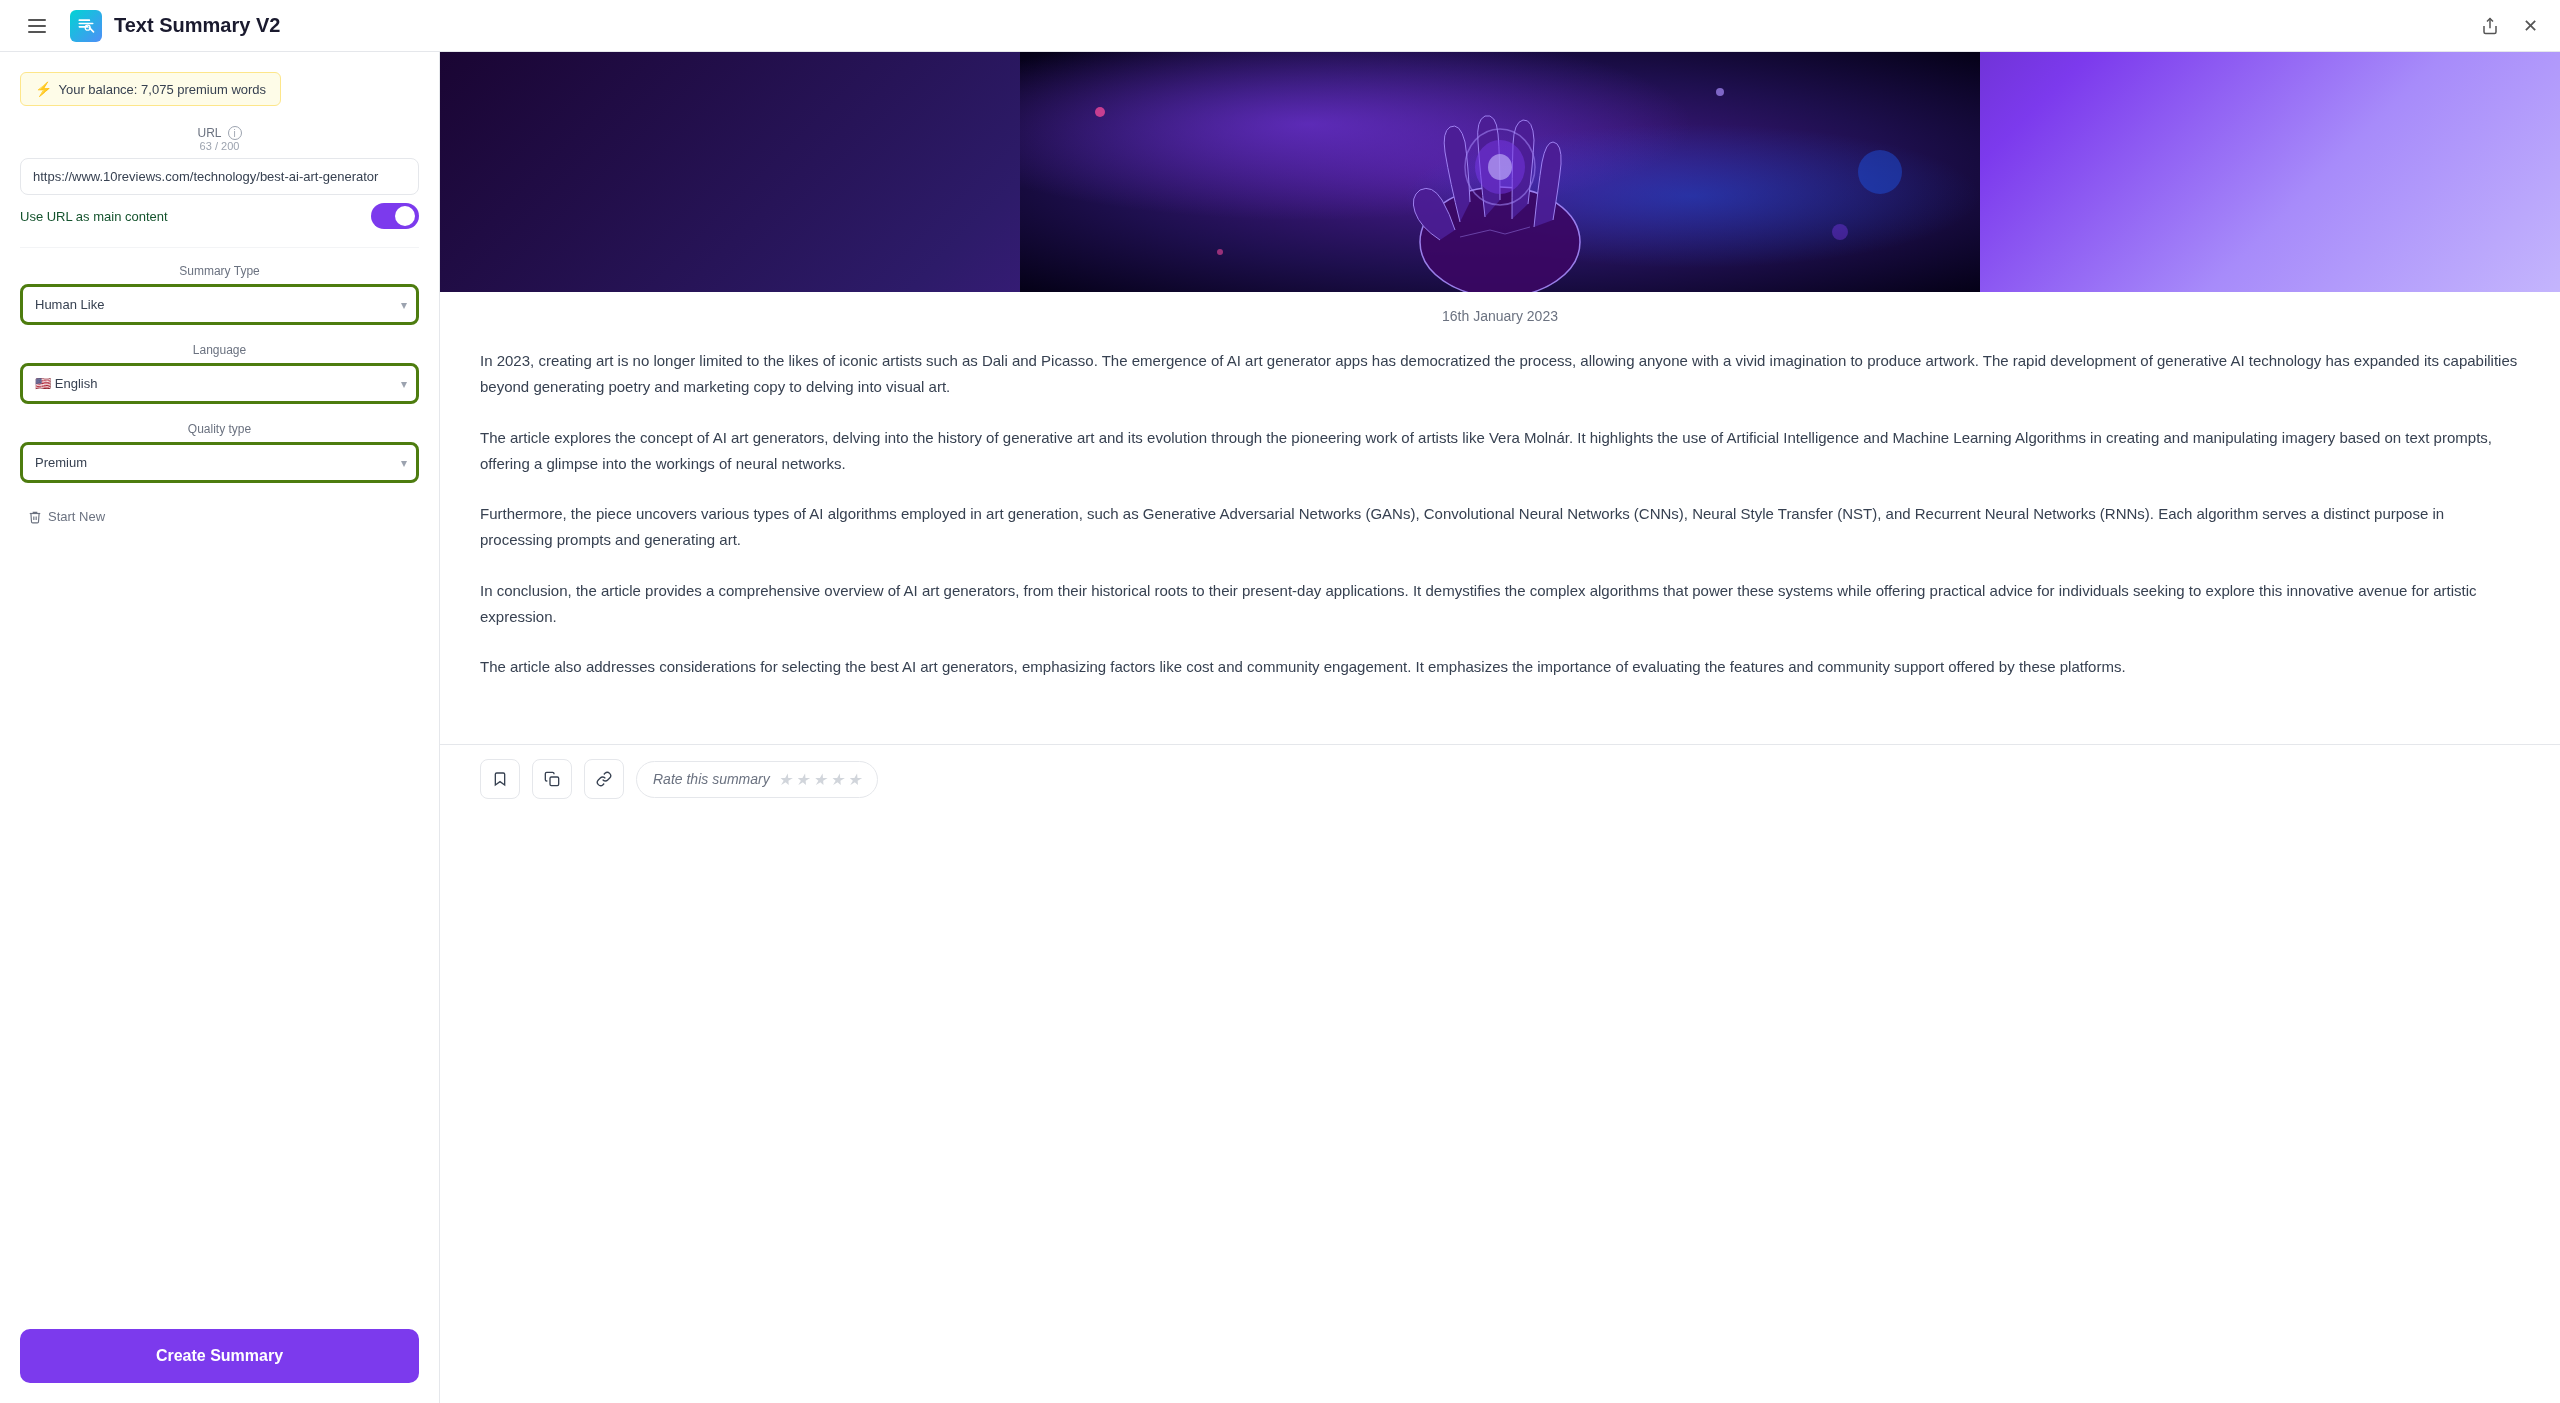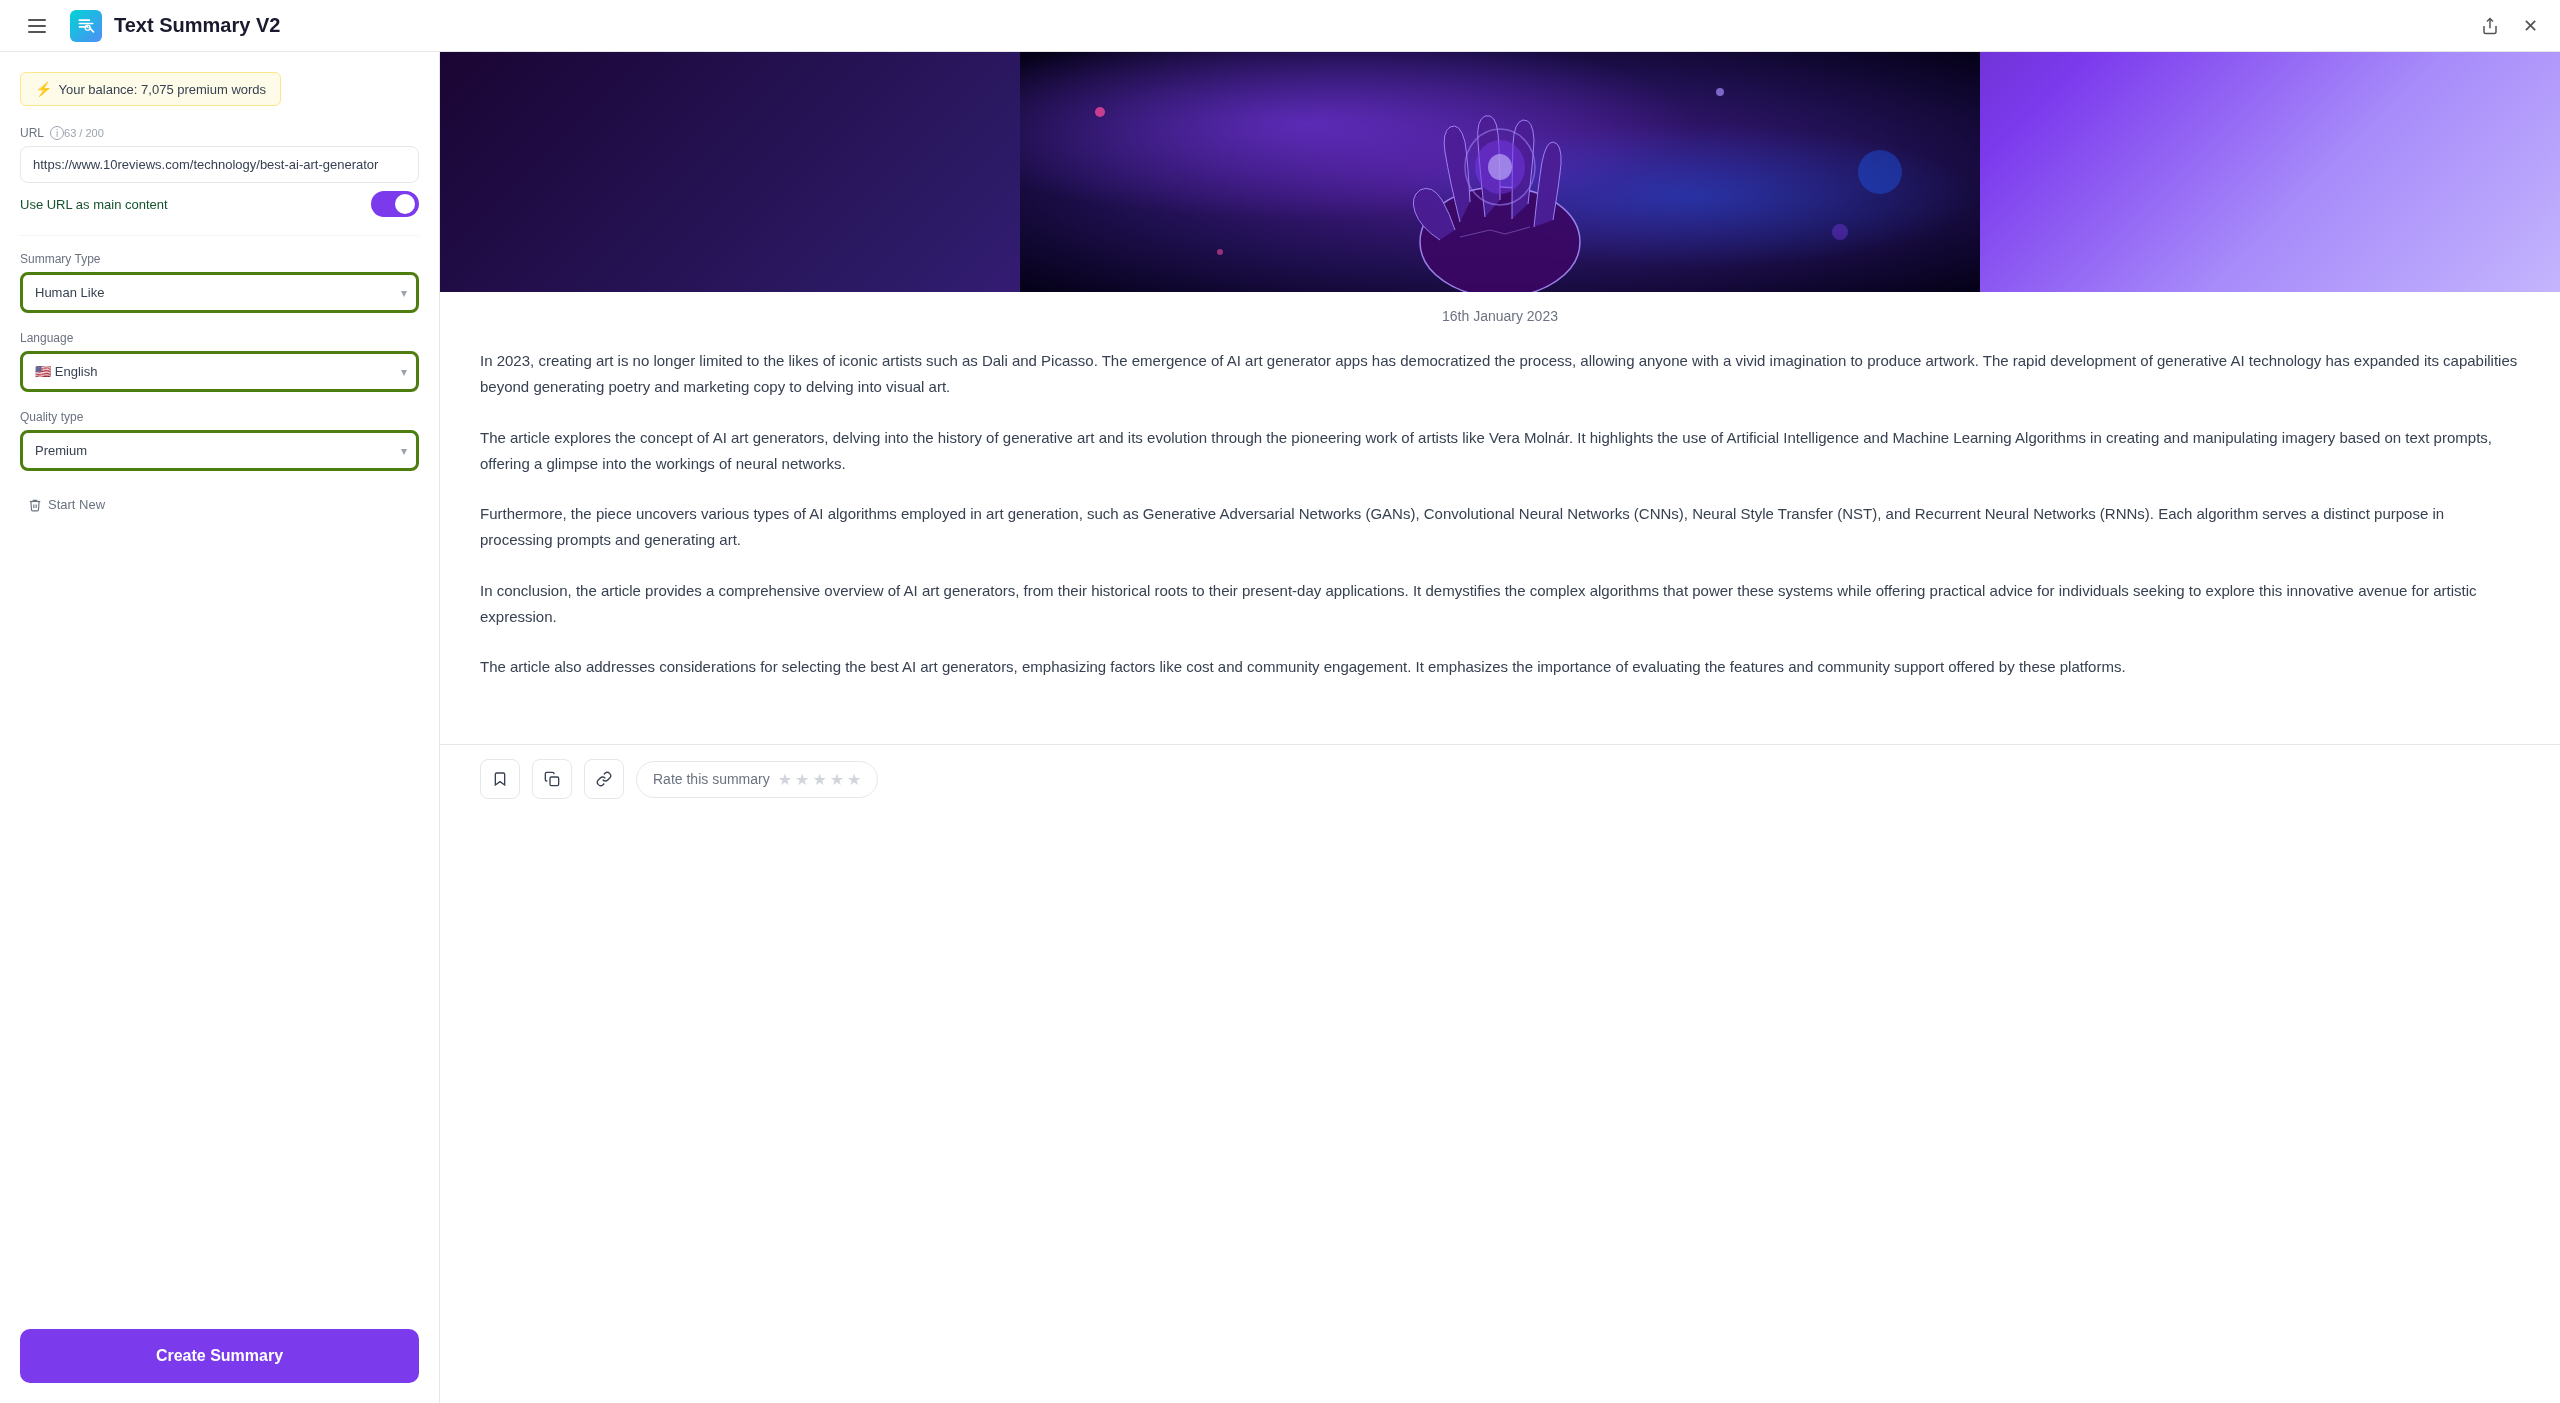--- a/index.html
+++ b/index.html
@@ -32,21 +32,21 @@
     .left-panel-content { flex: 1; padding: 20px; overflow-y: auto; }
 
     .balance-badge {
       display: inline-flex; align-items: center; gap: 6px;
       background: #fefce8; border: 1px solid #fde68a; border-radius: 6px;
       padding: 8px 14px; font-size: 13px; color: #374151; margin-bottom: 20px;
     }
     .balance-badge .bolt { color: #7c3aed; font-size: 14px; }
 
     .form-group { margin-bottom: 18px; }
-    .form-label { font-size: 12px; color: #6b7280; margin-bottom: 6px; display: flex; align-items: center; justify-content: flex-start; }
+    .form-label { font-size: 12px; color: #6b7280; margin-bottom: 6px; display: flex; align-items: center; justify-content: flex-start; flex-direction: column; }
     .form-label-left { display: flex; align-items: center; gap: 4px; }
     .char-count { font-size: 11px; color: #9ca3af; }
 
     .url-input {
       width: 100%; border: 1px solid #e5e7eb; border-radius: 8px;
       padding: 10px 12px; font-size: 13px; color: #374151; outline: none;
       background: #fff;
     }
 
     .toggle-row { display: flex; align-items: center; justify-content: space-between; margin-top: 8px; }
@@ -109,21 +109,21 @@
       background: #fff; flex-shrink: 0;
     }
     .bottom-icon-btn {
       width: 40px; height: 40px; border: 1px solid #e5e7eb; border-radius: 8px;
       background: #fff; cursor: pointer; display: flex; align-items: center; justify-content: center;
       color: #374151; font-size: 16px;
     }
     .rate-btn {
       display: flex; align-items: center; gap: 8px;
       border: 1px solid #e5e7eb; border-radius: 20px; padding: 8px 16px;
-      background: #fff; cursor: pointer; font-size: 14px; color: #6b7280;
+      background: #fff; cursor: pointer; font-size: 14px; color: #6b7280; font-style: italic;
     }
     .stars { display: flex; gap: 3px; }
     .star { color: #d1d5db; font-size: 16px; }
 
     
     .info-icon {
       width: 14px; height: 14px; border: 1px solid #9ca3af; border-radius: 50%;
       display: inline-flex; align-items: center; justify-content: center;
       font-size: 10px; color: #9ca3af; cursor: help; margin-left: 2px;
     }

